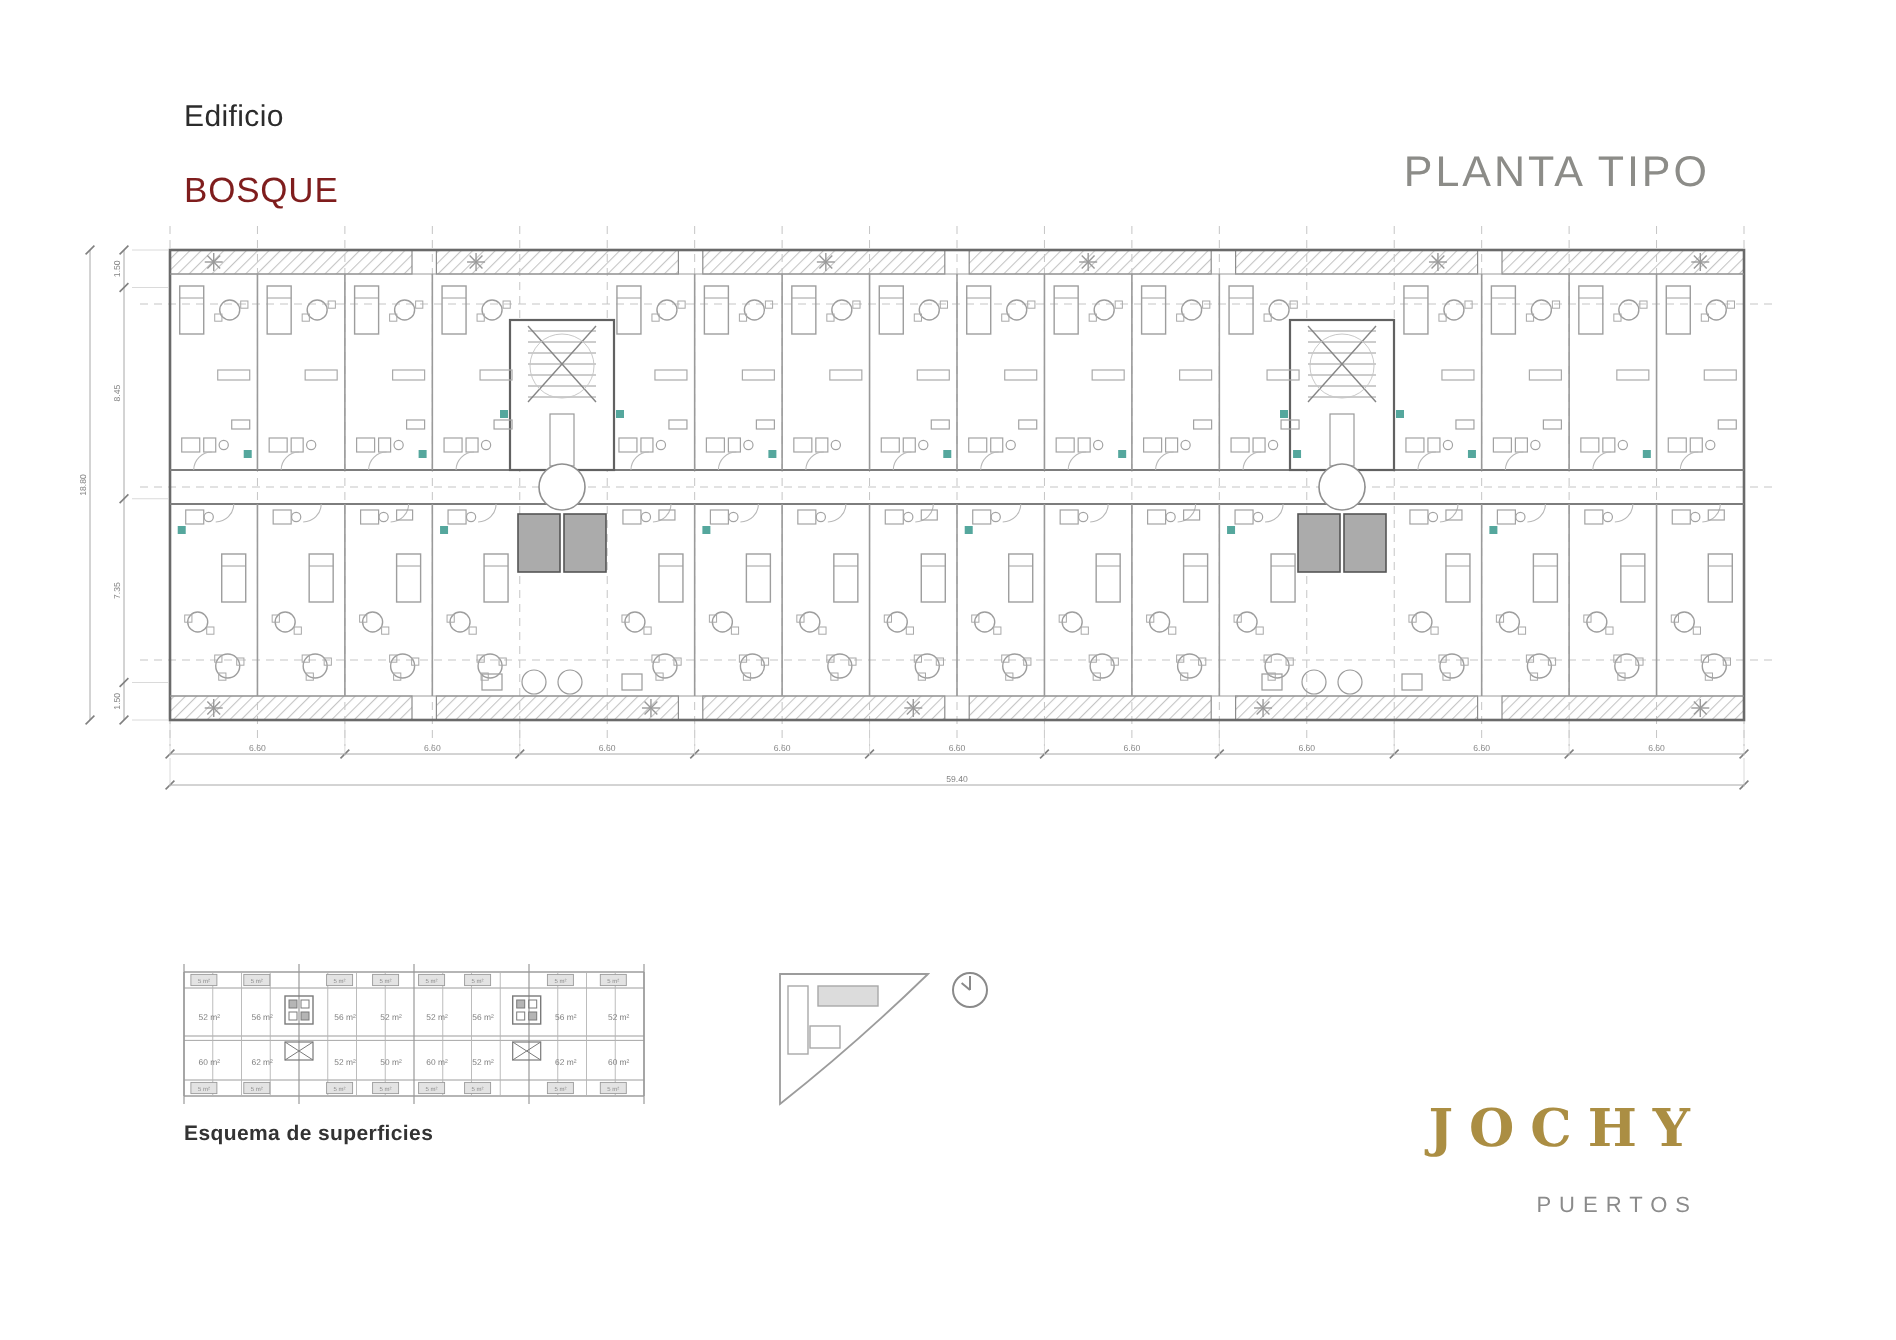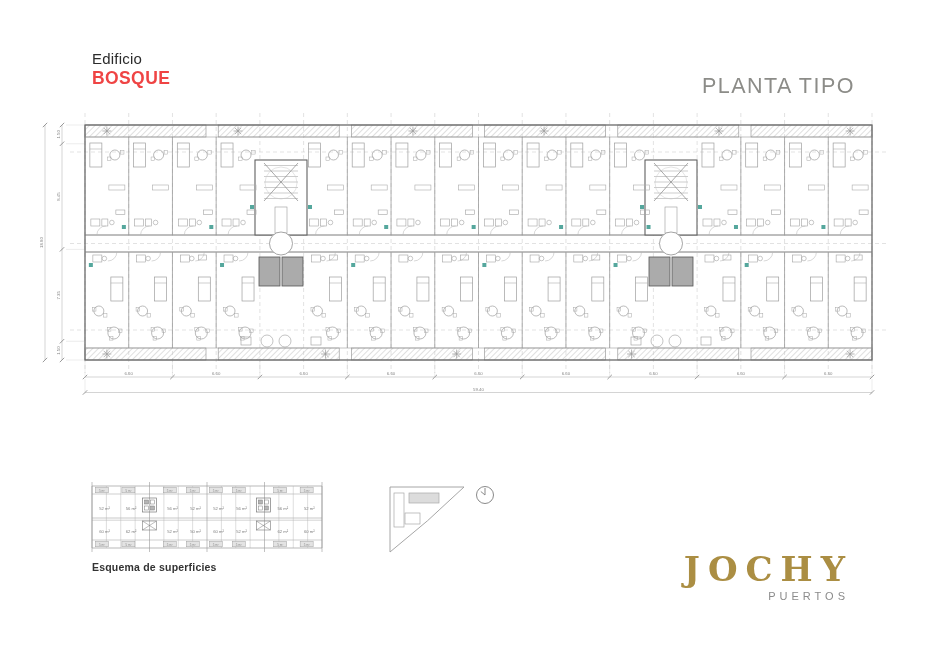--- a/index.html
+++ b/index.html
@@ -1,30 +1,30 @@
 <!DOCTYPE html>
 <html><head>
 <meta charset="utf-8">
 <style>
   html,body{margin:0;padding:0;background:#ffffff;}
   .page{position:relative;width:948px;height:670px;background:#ffffff;overflow:hidden;
         font-family:"Liberation Sans",sans-serif;}
   .hdr-left{position:absolute;left:92px;top:50px;color:#2b2b2b;}
   .hdr-left .line1{font-size:15px;letter-spacing:.2px;}
-  .hdr-left .line2{font-size:17.5px;font-weight:bold;color:#ef4444;letter-spacing:.4px;margin-top:1px;}
+  .hdr-left .line2{font-size:17.5px;font-weight:normal;color:#7f1d1d;letter-spacing:.4px;margin-top:18px;}
   .sheet-title{position:absolute;right:93px;top:74px;font-size:21.5px;color:#8c8c88;letter-spacing:1.5px;margin-left:36px;}
   .plan-svg{position:absolute;left:30px;top:105px;}
   .scheme-svg{position:absolute;left:88px;top:474px;}
   .scheme-caption{position:absolute;left:92px;top:561px;font-size:10.5px;font-weight:bold;color:#333;letter-spacing:.2px;}
   .site-svg{position:absolute;left:382px;top:482px;}
   .clock-svg{position:absolute;left:472px;top:482px;}
   .logo{position:absolute;right:103px;top:552px;text-align:right;}
-  .logo .brand{font-family:"DejaVu Serif","Liberation Serif",serif;font-weight:bold;font-size:34px;
+  .logo .brand{font-family:"DejaVu Serif","Liberation Serif",serif;font-weight:bold;font-size:26px;
                letter-spacing:8px;margin-right:-8px;color:#ab8e43;line-height:1.05;}
-  .logo .subtitle{font-size:11px;letter-spacing:4px;margin-right:-4px;color:#8b8b8b;margin-top:2px;}
+  .logo .subtitle{font-size:11px;letter-spacing:4px;margin-right:-4px;color:#8b8b8b;margin-top:18px;}
 </style>
 </head>
 <body>
 
 <div class="page">
 
   <div class="hdr-left">
     <div class="line1">Edificio</div>
     <div class="line2">BOSQUE</div>
   </div>

